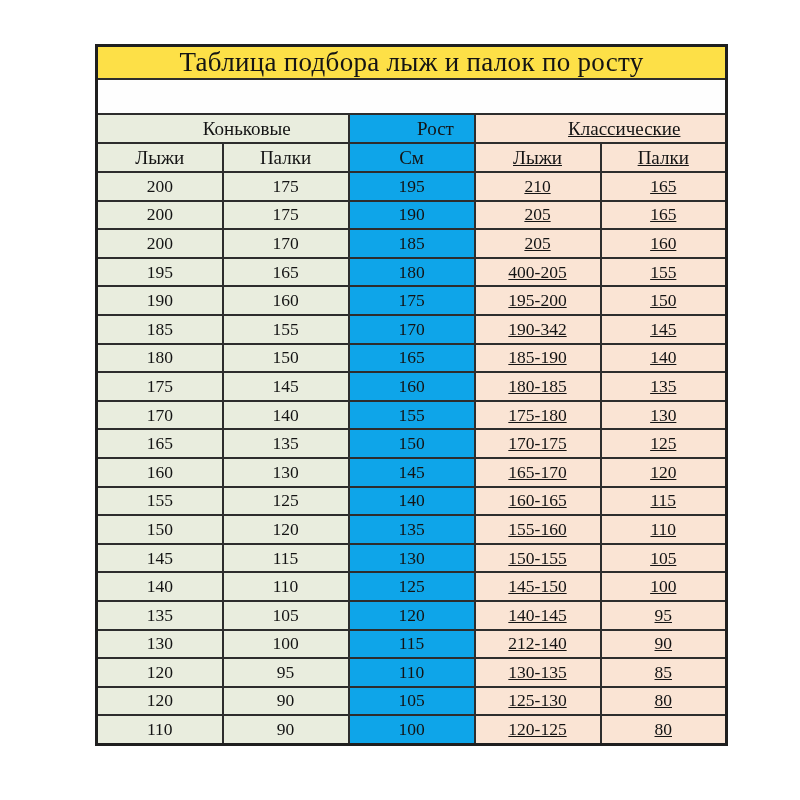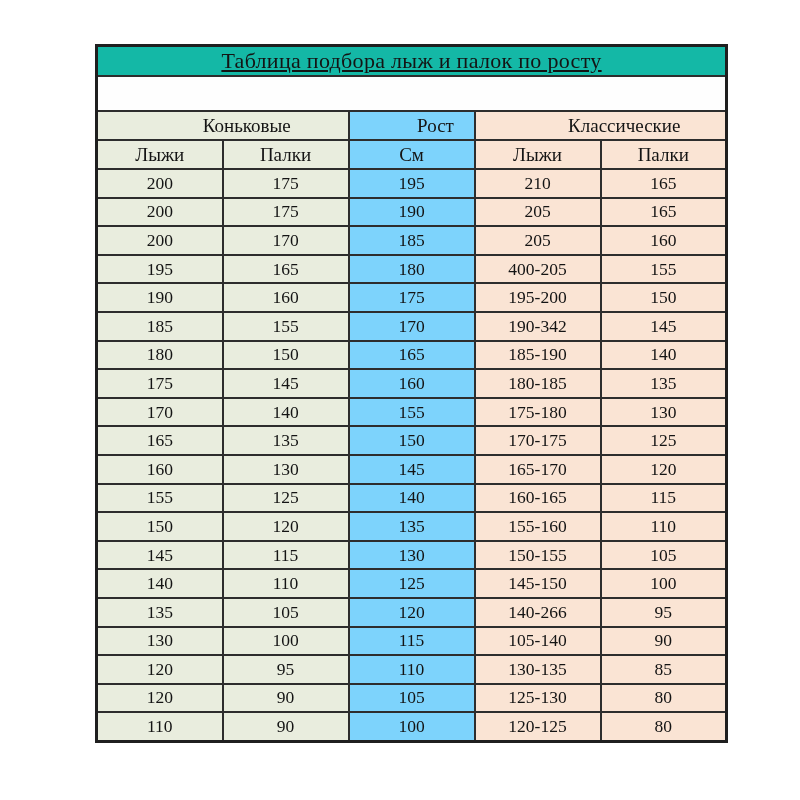--- a/index.html
+++ b/index.html
@@ -30,45 +30,44 @@
     border: 2px solid #2d2d2d;
     text-align: center;
     vertical-align: middle;
     color: #141414;
     padding: 0;
     overflow: hidden;
     white-space: nowrap;
   }
   tr.title-row td {
     height: 28px;
-    font-size: 22px;
-    background: #14b8a6;
+    font-size: 27px;
+    background: #fde047;
     letter-spacing: 0.3px;
-    text-decoration: underline;
   }
   tr.spacer-row td {
     height: 33px;
     background: #fefefe;
   }
   tr.group-row td {
     height: 27px;
     font-size: 19px;
     padding-left: 48px;
   }
   tr.sub-row td {
     height: 27px;
     font-size: 19px;
   }
   tbody.data-rows td {
     height: 26.6px;
     font-size: 17.5px;
   }
   td.skate   { background: var(--skate-bg, #e9edde); }
-  td.classic { background: var(--classic-bg, #fae4d4); }
-  td.white   { background: #7dd3fc; }
+  td.classic { background: var(--classic-bg, #fae4d4); text-decoration: underline; }
+  td.white   { background: #0ea5e9; }
 </style>
 </head>
 <body>
 
 <div class="page">
   <table class="ski-table">
     <colgroup>
       <col style="width:20%">
         <col style="width:20%">
         <col style="width:20%">
@@ -198,28 +197,28 @@
           <td class="skate">140</td>
           <td class="skate">110</td>
           <td class="white">125</td>
           <td class="classic">145-150</td>
           <td class="classic">100</td>
         </tr>
         <tr>
           <td class="skate">135</td>
           <td class="skate">105</td>
           <td class="white">120</td>
-          <td class="classic">140-266</td>
+          <td class="classic">140-145</td>
           <td class="classic">95</td>
         </tr>
         <tr>
           <td class="skate">130</td>
           <td class="skate">100</td>
           <td class="white">115</td>
-          <td class="classic">105-140</td>
+          <td class="classic">212-140</td>
           <td class="classic">90</td>
         </tr>
         <tr>
           <td class="skate">120</td>
           <td class="skate">95</td>
           <td class="white">110</td>
           <td class="classic">130-135</td>
           <td class="classic">85</td>
         </tr>
         <tr>

